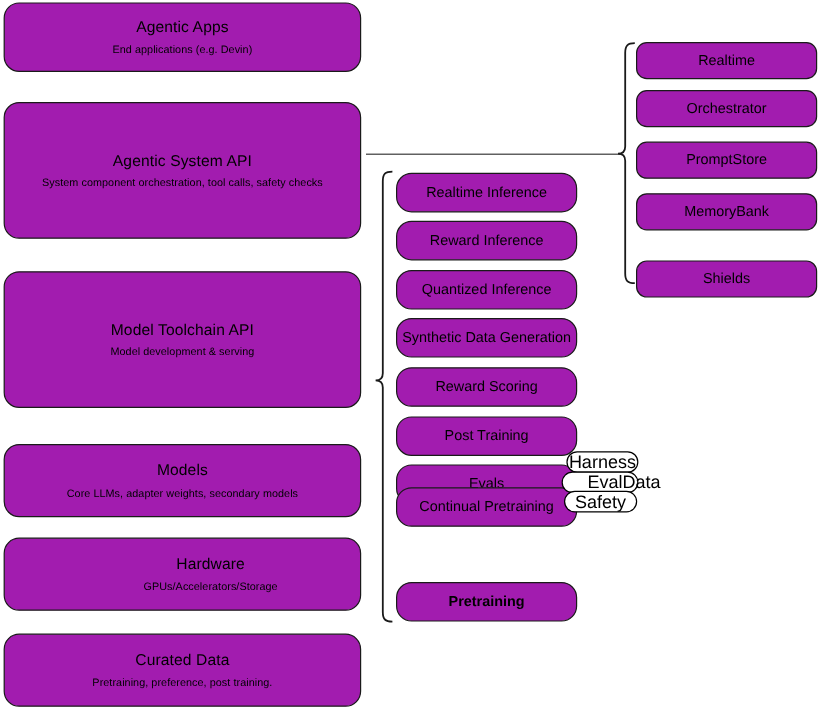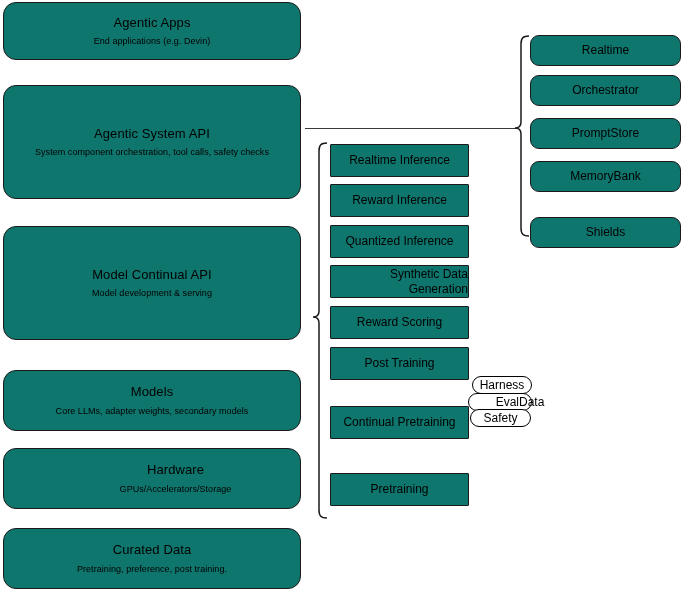--- a/index.html
+++ b/index.html
@@ -22,21 +22,21 @@
     left: 0;
     top: 0;
     width: 682px;
     height: 591px;
   }
 
   
   .node {
     position: absolute;
     box-sizing: border-box;
-    background: #0f766e;
+    background: #a21caf;
     border: 1px solid #1a1a1a;
     display: flex;
     flex-direction: column;
     align-items: center;
     justify-content: center;
     text-align: center;
     line-height: 1.25;
   }
 
   
@@ -52,46 +52,45 @@
   }
   .layer .subtitle {
     font-size: 9px;
     margin-top: 5px;
     letter-spacing: 0.05px;
   }
 
   
   .mid {
     left: 330px;
-    width: 139px;
+    width: 151px;
     height: 33px;
-    border-radius: 1px;
+    border-radius: 13px;
     border-width: 1.3px;
     font-size: 12px;
-    text-align: right;
   }
 
   
   .right {
     left: 530px;
     width: 151px;
     height: 31px;
     border-radius: 9px;
     border-width: 1.3px;
     font-size: 12px;
   }
 
   
   .pill {
     position: absolute;
     box-sizing: border-box;
     background: #ffffff;
     border: 1.4px solid #000000;
     border-radius: 999px;
-    font-size: 12px;
+    font-size: 15px;
     display: flex;
     align-items: center;
     justify-content: center;
     z-index: 20;
   }
 
   
   .hline {
     position: absolute;
     background: #3a3a3a;
@@ -116,21 +115,21 @@
     <div class="title">Agentic Apps</div>
     <div class="subtitle">End applications (e.g. Devin)</div>
   </div>
 
   <div class="node layer" style="top:85px; height:114px;">
     <div class="title">Agentic System API</div>
     <div class="subtitle">System component orchestration, tool calls, safety checks</div>
   </div>
 
   <div class="node layer" style="top:226px; height:114px;">
-    <div class="title">Model Continual API</div>
+    <div class="title">Model Toolchain API</div>
     <div class="subtitle">Model development &amp; serving</div>
   </div>
 
   <div class="node layer" style="top:370px; height:61px;">
     <div class="title">Models</div>
     <div class="subtitle">Core LLMs, adapter weights, secondary models</div>
   </div>
 
   <div class="node layer" style="top:448px; height:61px;padding-left:47px;">
     <div class="title">Hardware</div>
@@ -174,24 +173,27 @@
   </div>
   <div class="node mid" style="top:265px;">
     <span>Synthetic Data Generation</span>
   </div>
   <div class="node mid" style="top:306px;">
     <span>Reward Scoring</span>
   </div>
   <div class="node mid" style="top:347px;">
     <span>Post Training</span>
   </div>
+  <div class="node mid" style="top:387px;">
+    <span>Evals</span>
+  </div>
   <div class="node mid" style="top:406px;">
     <span>Continual Pretraining</span>
   </div>
-  <div class="node mid" style="top:473px;">
+  <div class="node mid" style="top:485px;font-weight:bold;">
     <span>Pretraining</span>
   </div>
 
   <div class="pill" style="left:472px; top:376px; width:60px; height:18px;">
     <span>Harness</span>
   </div>
   <div class="pill" style="left:468px; top:393px; width:64px; height:18px;padding-left:40px;">
     <span>EvalData</span>
   </div>
   <div class="pill" style="left:470px; top:409px; width:61px; height:18px;">

